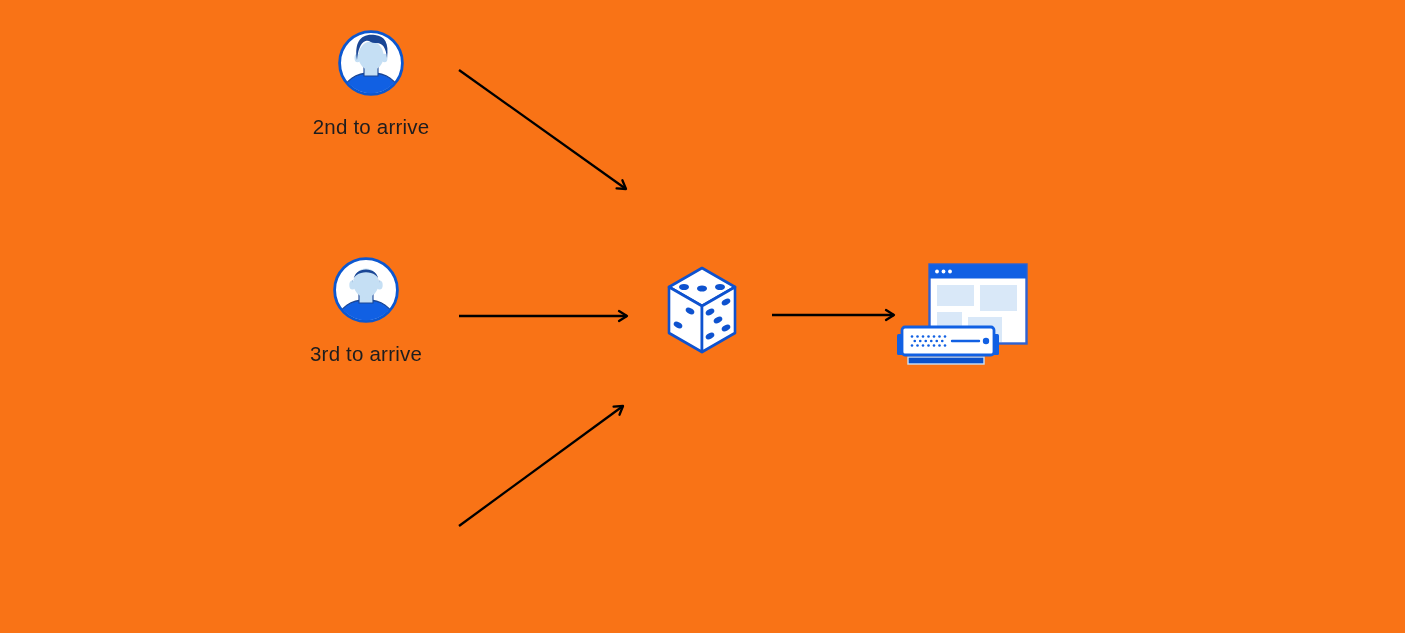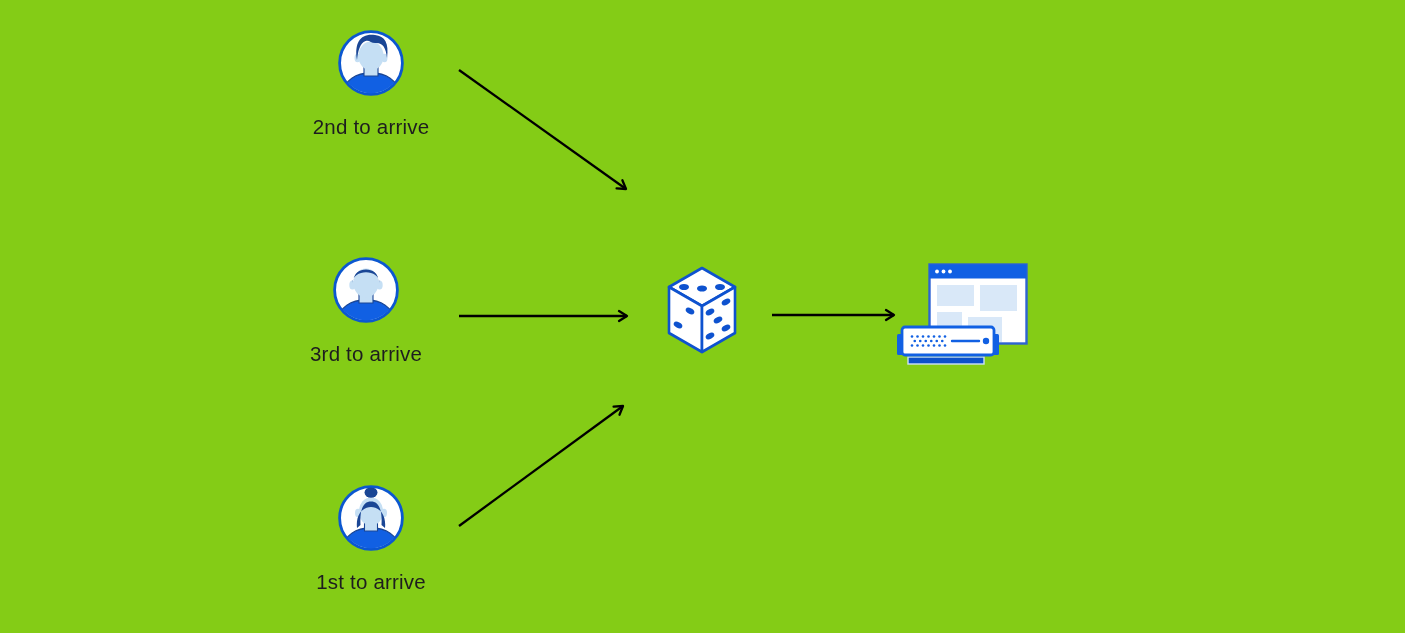--- a/index.html
+++ b/index.html
@@ -1,20 +1,20 @@
 <!DOCTYPE html>
 <html><head>
 <meta charset="utf-8">
 <style>
   html, body { margin: 0; padding: 0; background: #ffffff; }
   .canvas {
     position: relative;
     width: 1405px;
     height: 633px;
-    background: #84cc16;
+    background: #f97316;
     font-family: "Liberation Sans", sans-serif;
     overflow: hidden;
   }
   .node { position: absolute; }
   .node-label {
     position: absolute;
     width: 170px;
     text-align: center;
     font-size: 20.5px;
     line-height: 1.2;
@@ -80,40 +80,20 @@
         <path d="M27,34 h14 v13 h-14 z" fill="#c5dff4" stroke="#1a4695" stroke-width="1.1"></path>
         <ellipse cx="20.5" cy="29" rx="3.2" ry="4.5" fill="#c5dff4"></ellipse>
         <ellipse cx="47.5" cy="29" rx="3.2" ry="4.5" fill="#c5dff4"></ellipse>
         <ellipse cx="34" cy="27" rx="12.6" ry="14.4" fill="#c5dff4"></ellipse>
         <path d="M20.5,27 C20.5,12.5 47.5,12.5 47.5,27 C46,16.5 40.5,13.5 34,13.5 C27.5,13.5 22,16.5 20.5,27 Z" fill="#1a4695"></path>
       </g>
     </svg>
     <div class="node-label" style="left:-51px; top:86px;">3rd to arrive</div>
   </div>
 
-  <div class="node" style="left:337px; top:484px;">
-    <svg width="68" height="68" viewBox="0 0 68 68">
-      <defs>
-          <clipPath id="clipAv3">
-            <circle cx="34" cy="34" r="30.4"></circle>
-          </clipPath>
-        </defs>
-      <circle cx="34" cy="34" r="31.4" fill="#ffffff" stroke="#0b57d0" stroke-width="2.8"></circle>
-      <g clip-path="url(#clipAv3)">
-        <path d="M4,68 C7,50 20,44 34,44 C48,44 61,50 64,68 Z" fill="#1160e3" stroke="#1a4695" stroke-width="1.4"></path>
-        <path d="M27.5,34 h13 v13 h-13 z" fill="#c5dff4" stroke="#1a4695" stroke-width="1.1"></path>
-        <ellipse cx="21" cy="29" rx="3" ry="4.2" fill="#c5dff4"></ellipse>
-        <ellipse cx="47" cy="29" rx="3" ry="4.2" fill="#c5dff4"></ellipse>
-        <ellipse cx="34" cy="27.5" rx="12.2" ry="14" fill="#c5dff4"></ellipse>
-        <ellipse cx="34" cy="8.5" rx="6.5" ry="5.2" fill="#1a4695"></ellipse>
-        <path d="M20,44 C17,16 51,16 48,44 L44.5,41 C45.5,24 41,17.5 34,17.5 C27,17.5 22.5,24 23.5,41 Z" fill="#1a4695"></path>
-      </g>
-    </svg>
-    <div class="node-label" style="left:-51px; top:86px;">1st to arrive</div>
-  </div>
 
   <div class="node" style="left:666px; top:266px;">
     <svg width="72" height="88" viewBox="0 0 72 88">
       <g stroke="#0e52cf" stroke-width="2.6" stroke-linejoin="round" fill="#ffffff">
         <path d="M36,2 L69,21 L36,40 L3,21 Z"></path>
         <path d="M3,21 L36,40 L36,86 L3,67 Z"></path>
         <path d="M69,21 L36,40 L36,86 L69,67 Z"></path>
       </g>
       <g fill="#0e52cf">
 

